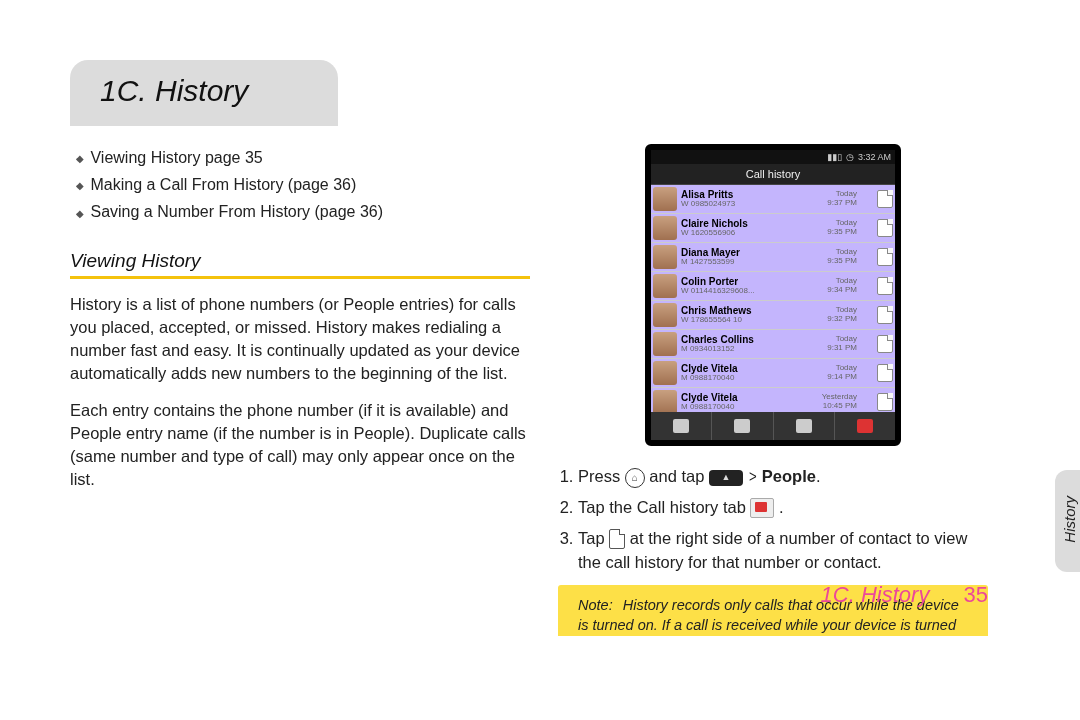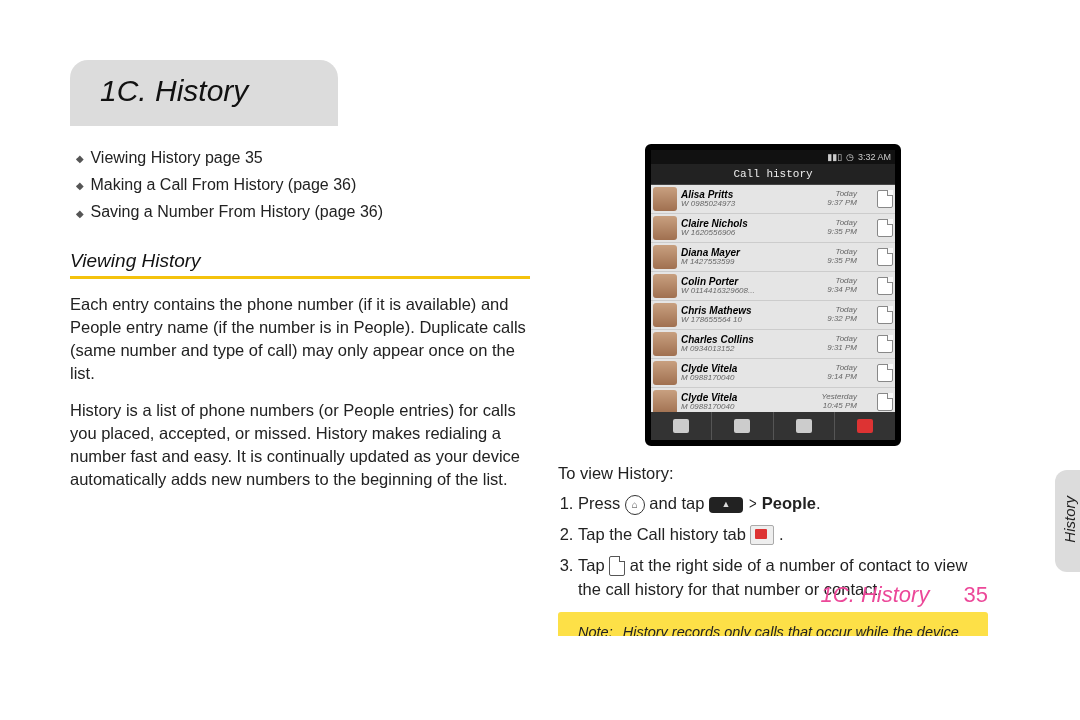--- a/index.html
+++ b/index.html
@@ -8,22 +8,22 @@
   .columns{display:flex;gap:28px;}
   .left-col{flex:0 0 460px;}
   .right-col{flex:0 0 430px;}
   .toc{list-style:none;padding:0;margin:0 0 22px 6px;font-size:16px;line-height:1.7;}
   .toc li::before{content:"◆ ";font-size:10px;color:#555;vertical-align:middle;margin-right:4px;}
   .section-h{font-size:19px;font-style:italic;font-weight:500;margin:24px 0 4px 0;color:#111;}
   .yellow-rule{height:3px;background:#f4c20d;margin:2px 0 14px 0;}
   p.body{font-size:16.5px;line-height:1.4;margin:0 0 14px 0;text-align:left;}
   .phone{width:244px;height:290px;margin:0 auto 18px auto;border:6px solid #000;border-radius:6px;background:#000;display:flex;flex-direction:column;overflow:hidden;font-family:Arial,sans-serif;}
   .phone-status{height:14px;background:#111;color:#ccc;font-size:9px;display:flex;align-items:center;justify-content:flex-end;padding:0 4px;gap:4px;}
-  .phone-title{background:#222;color:#eee;font-size:11px;text-align:center;padding:4px 0;border-bottom:1px solid #444;font-family:Liberation Mono, monospace;}
-  .ch-list{flex:1;background:#e5e5e5;overflow:hidden;font-style:italic;}
+  .phone-title{background:#222;color:#eee;font-size:11px;text-align:center;padding:4px 0;border-bottom:1px solid #444;}
+  .ch-list{flex:1;background:#c4b5fd;overflow:hidden;}
   .ch-row{display:flex;align-items:center;height:28px;border-bottom:1px solid #ccc;font-size:9px;padding:0 2px;}
   .ch-ava{width:24px;height:24px;border-radius:3px;background:linear-gradient(#c8a080,#a07050);margin-right:4px;flex:0 0 24px;}
   .ch-mid{flex:1;line-height:1.1;}
   .ch-name{font-weight:bold;font-size:10px;color:#000;}
   .ch-num{color:#666;font-size:8px;}
   .ch-right{text-align:right;color:#666;font-size:8px;line-height:1.1;margin-right:20px;}
   .ch-doc{width:14px;height:16px;border:1px solid #888;border-radius:2px;background:#fff;position:relative;flex:0 0 14px;}
   .ch-doc::after{content:"";position:absolute;right:-1px;top:-1px;width:5px;height:5px;background:#f8f8f8;border-left:1px solid #888;border-bottom:1px solid #888;}
   .phone-tabs{height:28px;background:#333;display:flex;}
   .phone-tabs div{flex:1;border-right:1px solid #555;display:flex;align-items:center;justify-content:center;}
@@ -63,22 +63,22 @@
     <div class="left-col">
       <ul class="toc">
         <li>Viewing History page 35</li>
         <li>Making a Call From History (page 36)</li>
         <li>Saving a Number From History (page 36)</li>
       </ul>
 
       <div class="section-h">Viewing History</div>
       <div class="yellow-rule"></div>
 
+      <p class="body">History is a list of phone numbers (or People entries) for calls you placed, accepted, or missed. History makes redialing a number fast and easy. It is continually updated as your device automatically adds new numbers to the beginning of the list.</p>
       <p class="body">Each entry contains the phone number (if it is available) and People entry name (if the number is in People). Duplicate calls (same number and type of call) may only appear once on the list.</p>
-      <p class="body">History is a list of phone numbers (or People entries) for calls you placed, accepted, or missed. History makes redialing a number fast and easy. It is continually updated as your device automatically adds new numbers to the beginning of the list.</p>
     </div>
 
     <div class="right-col">
 
       <div class="phone">
         <div class="phone-status">
           <span>▮▮▯</span>
           <span>◷</span>
           <span>3:32 AM</span>
         </div>
@@ -191,21 +191,20 @@
             </div>
           <div>
               <span class="tab-ic"></span>
             </div>
           <div class="tab-active">
               <span class="tab-ic"></span>
             </div>
         </div>
       </div>
 
-      <div class="steps-heading">To view History:</div>
       <ol class="steps">
         <li>
           <span>Press </span>
           <span class="ic-home">⌂</span>
           <span> and tap </span>
           <span class="ic-pill"></span>
           <span class="arrow">&gt;</span>
           <span class="bold"> People</span><span>.</span>
         </li>
         <li>

